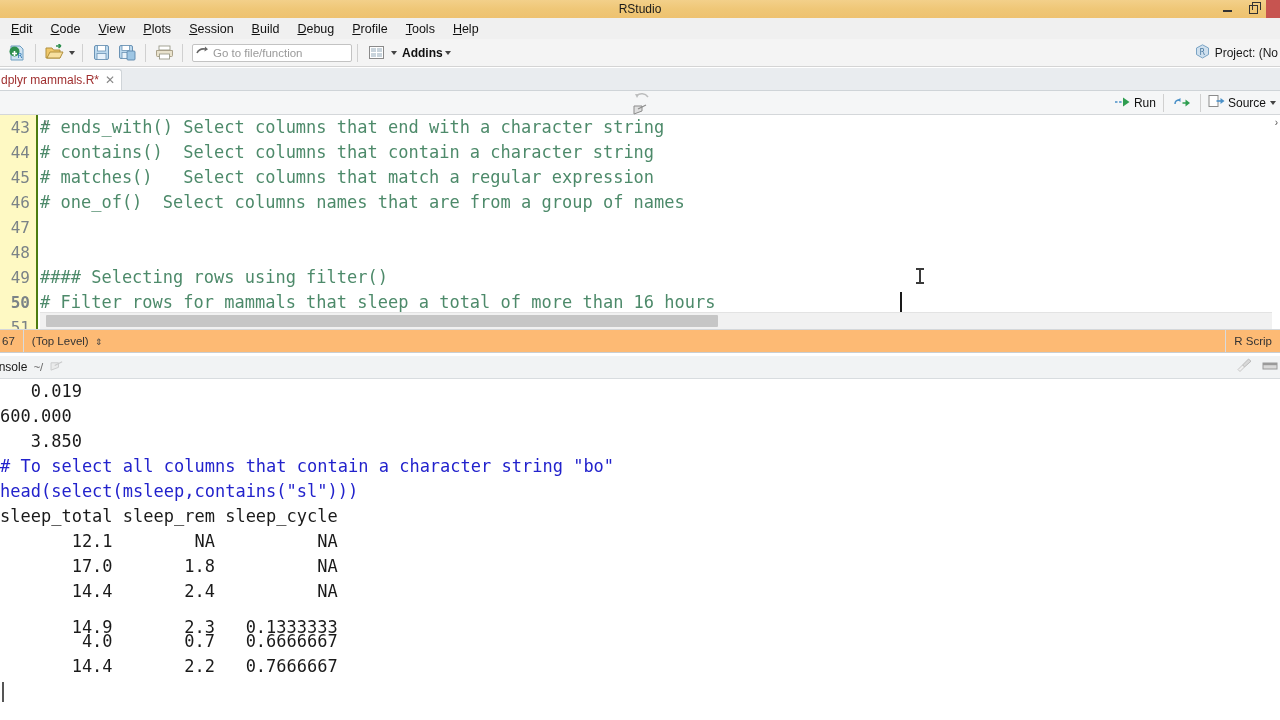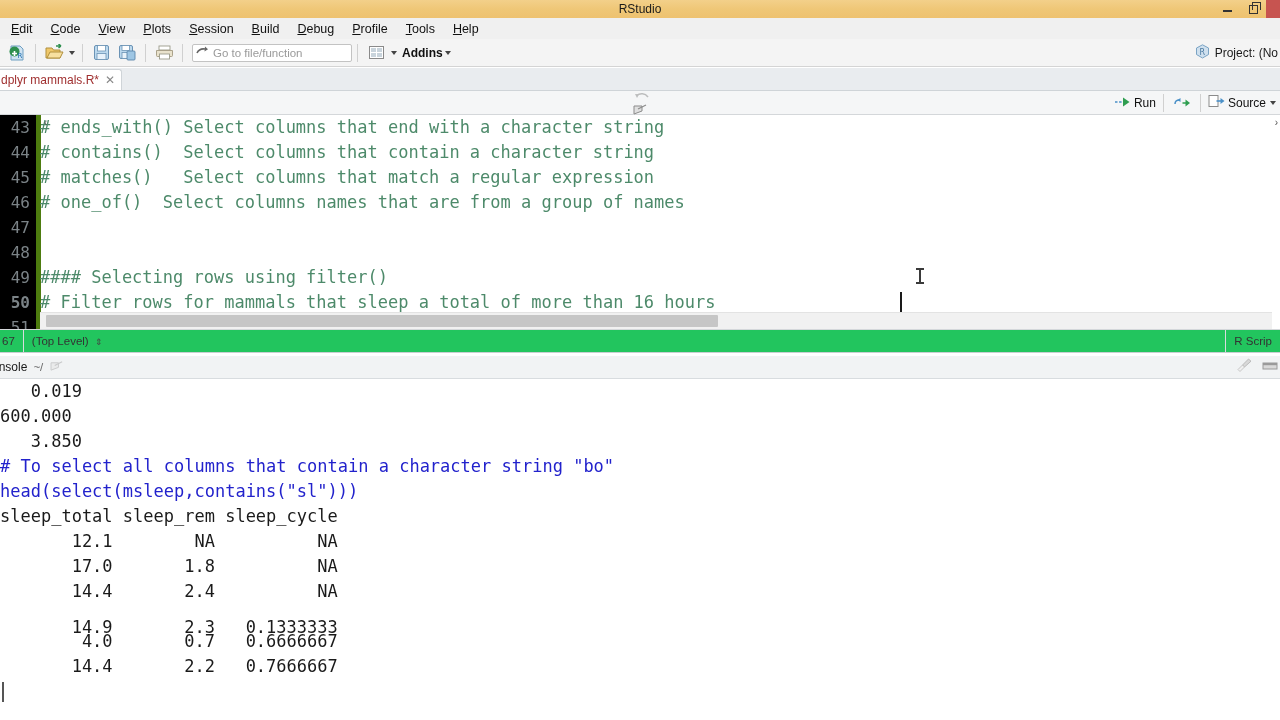--- a/index.html
+++ b/index.html
@@ -233,22 +233,22 @@
   .code-area {
     position: relative;
     height: 214px;
     background: #ffffff;
     overflow: hidden;
   }
   .gutter {
     position: absolute;
     left: 0; top: 0;
     width: 36px; height: 214px;
-    background: #000000;
-    border-right: 5px solid #4d7c0f;
+    background: #fef9c3;
+    border-right: 2px solid #4d7c0f;
   }
   .gutter-num {
     position: absolute;
     right: 6px;
     font-family: "DejaVu Sans Mono", monospace;
     font-size: 16px;
     color: #7b8387;
     line-height: 25px;
     height: 25px;
   }
@@ -308,21 +308,21 @@
     font-size: 10px;
     color: #555;
     top: 1px;
     line-height: 14px;
   }
 
   
   .src-status {
     position: relative;
     height: 22px;
-    background: #22c55e;
+    background: #fdba74;
     border-top: 1px solid #d4d7da;
     border-bottom: 1px solid #c9ced2;
     display: flex;
     align-items: center;
   }
   .status-cell {
     font-size: 11.5px;
     color: #333;
     padding: 0 8px;
     line-height: 20px;

